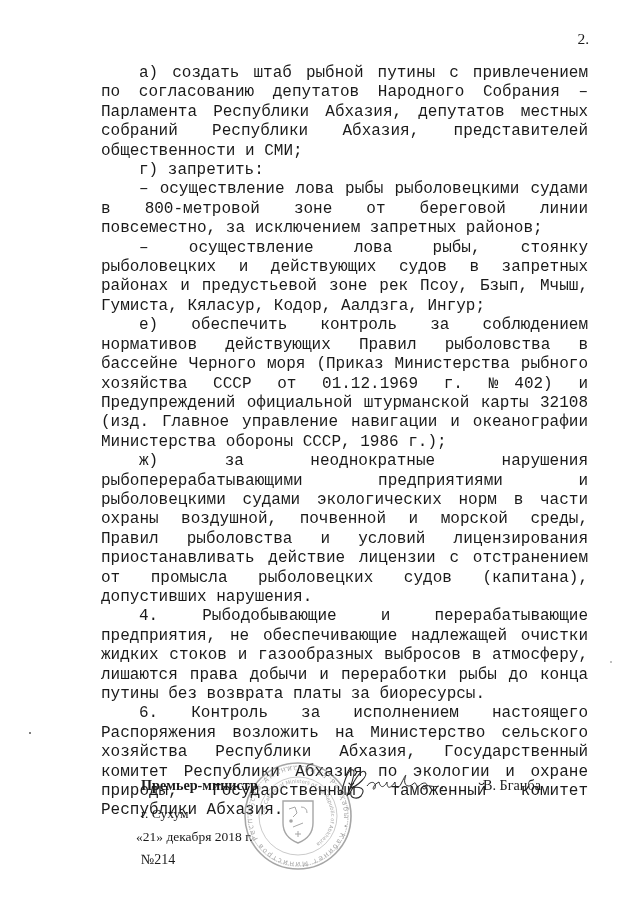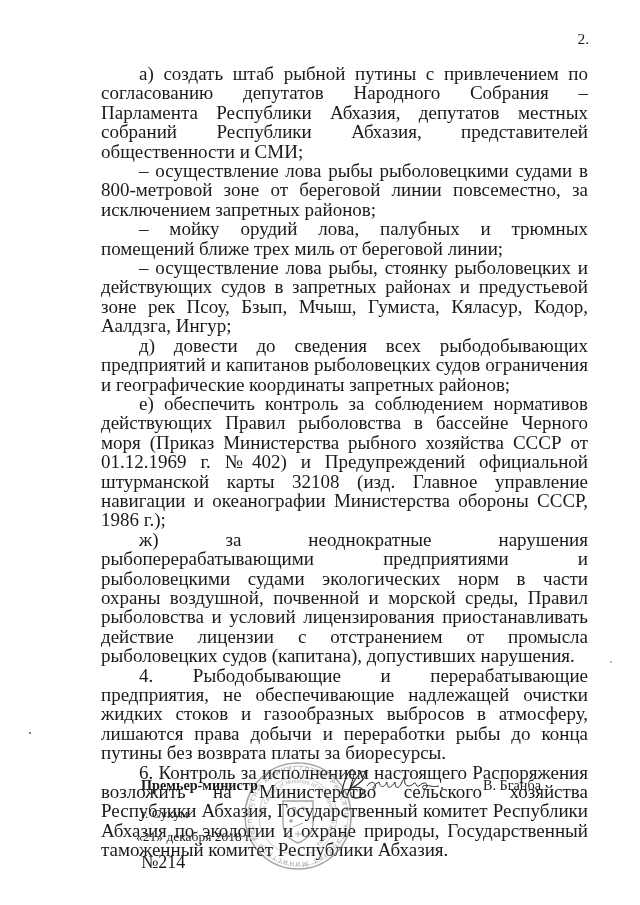--- a/index.html
+++ b/index.html
@@ -1,44 +1,43 @@
 <!DOCTYPE html>
 <html><head>
 <meta charset="utf-8">
 <style>
   html, body { margin: 0; padding: 0; background: #ffffff; }
   body { width: 640px; height: 905px; position: relative; overflow: hidden;
          font-family: "Liberation Serif", "DejaVu Serif", serif; color: #1a1a1a; }
   .page-number { position: absolute; top: 29px; left: 560px; width: 29px; text-align: right;
                  font-size: 15.5px; line-height: 19px; }
   .body-text { position: absolute; top: 64px; left: 101px; width: 487px;
-               font-size: 19px; line-height: 19.4px; }
+               font-size: 16px; line-height: 19.4px; font-family: Liberation Mono, monospace; }
   .body-text p { margin: 0; text-align: justify; text-indent: 38px; }
   .sig-block { position: absolute; left: 0; top: 0; width: 640px; height: 905px; }
   .sig-title { position: absolute; left: 141px; top: 777px; font-size: 14.2px; font-weight: bold; white-space: nowrap; }
   .sig-name { position: absolute; left: 483px; top: 777px; font-size: 14.2px; font-weight: normal; white-space: nowrap; }
   .sig-city { position: absolute; left: 141px; top: 806px; font-size: 13.5px; white-space: nowrap; }
   .sig-date { position: absolute; left: 136px; top: 829px; font-size: 13.5px; white-space: nowrap; }
-  .sig-num  { position: absolute; left: 141px; top: 852px; font-size: 18px; white-space: nowrap; text-align: right; }
+  .sig-num  { position: absolute; left: 141px; top: 852px; font-size: 14px; white-space: nowrap; text-align: right; }
   .seal { position: absolute; left: 243px; top: 761px; width: 110px; height: 110px; opacity: 0.6; }
   .signature { position: absolute; left: 335px; top: 760px; width: 110px; height: 45px; }
   .speck { position: absolute; width: 2px; height: 2px; background: #555; border-radius: 1px; }
 </style>
 </head>
 <body>
 
 <div class="page">
   <div class="page-number">2.</div>
 
   <div class="body-text">
     <p>а) создать штаб рыбной путины с привлечением по согласованию депутатов Народного Собрания – Парламента Республики Абхазия, депутатов местных собраний Республики Абхазия, представителей общественности и СМИ;</p>
+    <p>г) запретить:</p>
     <p>– осуществление лова рыбы рыболовецкими судами в 800-метровой зоне от береговой линии повсеместно, за исключением запретных районов;</p>
-    <p>– мойку орудий лова, палубных и трюмных помещений ближе трех миль от береговой линии;</p>
     <p>– осуществление лова рыбы, стоянку рыболовецких и действующих судов в запретных районах и предустьевой зоне рек Псоу, Бзып, Мчыш, Гумиста, Кяласур, Кодор, Аалдзга, Ингур;</p>
-    <p>д) довести до сведения всех рыбодобывающих предприятий и капитанов рыболовецких судов ограничения и географические координаты запретных районов;</p>
     <p>е) обеспечить контроль за соблюдением нормативов действующих Правил рыболовства в бассейне Черного моря (Приказ Министерства рыбного хозяйства СССР от 01.12.1969 г. №402) и Предупреждений официальной штурманской карты 32108 (изд. Главное управление навигации и океанографии Министерства обороны СССР, 1986 г.);</p>
     <p>ж) за неоднократные нарушения рыбоперерабатывающими предприятиями и рыболовецкими судами экологических норм в части охраны воздушной, почвенной и морской среды, Правил рыболовства и условий лицензирования приостанавливать действие лицензии с отстранением от промысла рыболовецких судов (капитана), допустивших нарушения.</p>
     <p>4. Рыбодобывающие и перерабатывающие предприятия, не обеспечивающие надлежащей очистки жидких стоков и газообразных выбросов в атмосферу, лишаются права добычи и переработки рыбы до конца путины без возврата платы за биоресурсы.</p>
     <p>6. Контроль за исполнением настоящего Распоряжения возложить на Министерство сельского хозяйства Республики Абхазия, Государственный комитет Республики Абхазия по экологии и охране природы, Государственный таможенный комитет Республики Абхазия.</p>
   </div>
 
   <div class="sig-block">
     <svg class="seal" viewBox="0 0 110 110">
       <defs>
         <path id="sealOuter" d="M55,55 m-46,0 a46,46 0 1,1 92,0 a46,46 0 1,1 -92,0"></path>

